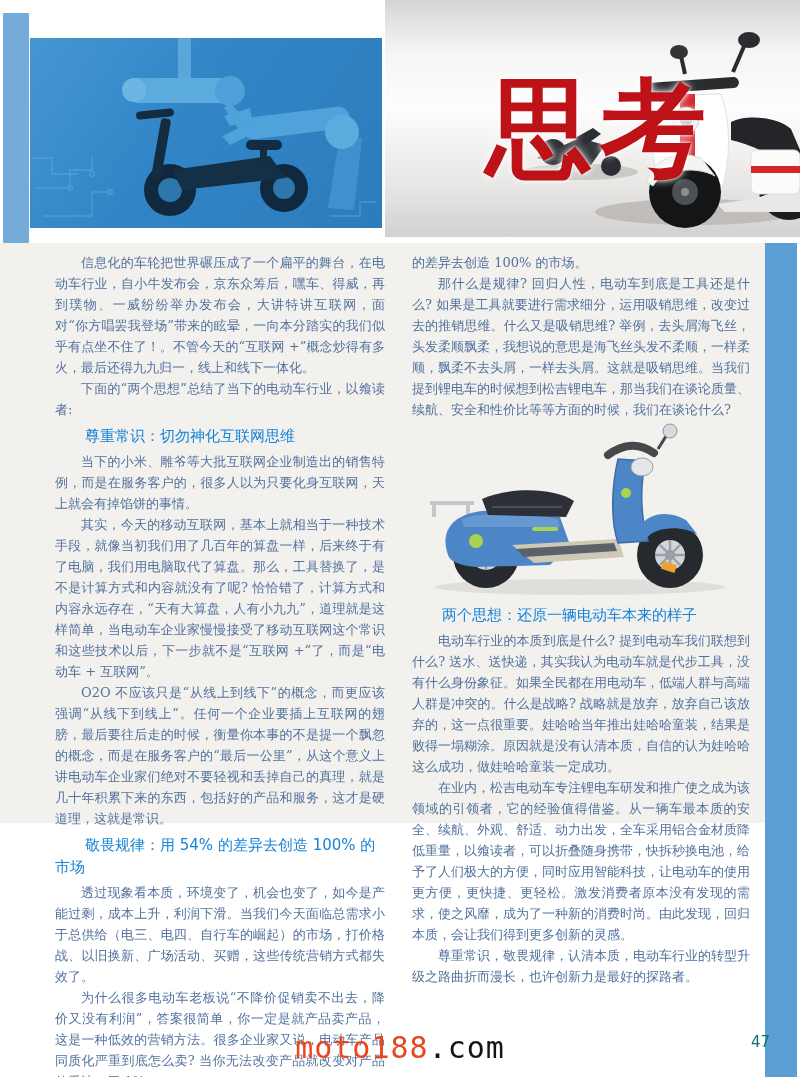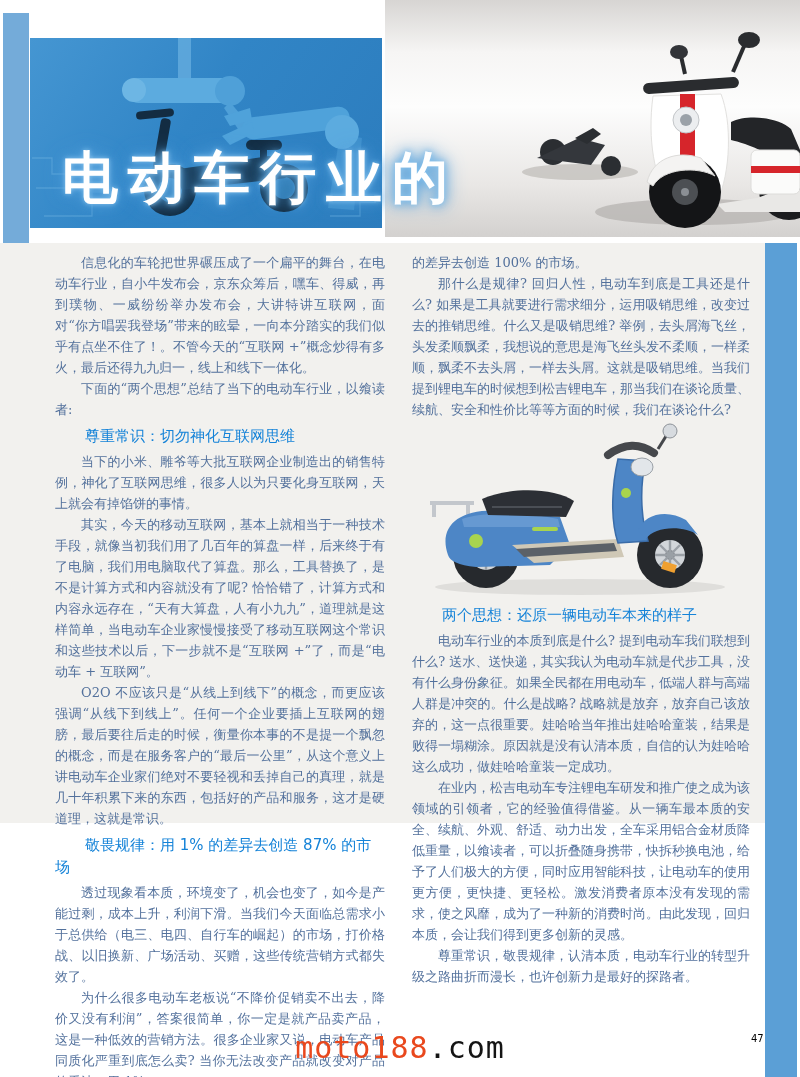--- a/index.html
+++ b/index.html
@@ -31,21 +31,21 @@
          text-align:justify;text-indent:2em;font-family:"DejaVu Serif",serif;}
   .col p.noindent{text-indent:0;}
   .col h3{margin:5px 0 4px;font-size:15px;line-height:22px;font-weight:normal;
           color:var(--heading-blue,#1583d8);text-indent:2em;font-family:"DejaVu Sans",sans-serif;}
   .scooter-figure{margin:3px 0 2px;width:338px;height:176px;position:relative;}
   
   .footer-site{position:absolute;left:50%;top:1030px;transform:translateX(-50%);
                font-family:"DejaVu Sans Mono",monospace;font-weight:normal;font-size:30px;letter-spacing:1px;text-align:right;}
   .site-a{color:var(--footer-orange,#e9481d);}
   .site-b{color:#141414;}
-  .page-num{position:absolute;left:751px;top:1033px;font-size:10px;color:#000000;
+  .page-num{position:absolute;left:751px;top:1033px;font-size:15px;color:#0f766e;
             font-family:"DejaVu Sans",sans-serif;}
   svg{display:block;}
 </style>
 </head>
 <body>
 
 <div class="page">
 
   <div class="left-stripe"></div>
 
@@ -121,32 +121,32 @@
         <line x1="300" y1="74" x2="296" y2="56" stroke="#2a2c2f" stroke-width="4"></line>
         <ellipse cx="294" cy="52" rx="9" ry="7" fill="#323438"></ellipse>
         <circle cx="300" cy="192" r="36" fill="#141517"></circle>
         <circle cx="300" cy="192" r="13" fill="#4c4f53"></circle>
         <circle cx="300" cy="192" r="4" fill="#8b8f94"></circle>
         <path d="M262 182 C268 158 292 150 316 158 L330 176 C312 166 278 168 268 186 Z" fill="#f4f3f2" stroke="#dcdbd9"></path>
       </g>
     </svg>
   </div>
 
-  <h1 class="title-main">电动车行业的</h1>
+  <div class="title-accent">思考</div>
 
   <div class="content">
 
     <div class="col col-left">
       <p>信息化的车轮把世界碾压成了一个扁平的舞台，在电动车行业，自小牛发布会，京东众筹后，嘿车、得威，再到璞物、一威纷纷举办发布会，大讲特讲互联网，面对“你方唱罢我登场”带来的眩晕，一向本分踏实的我们似乎有点坐不住了！。不管今天的“互联网 +”概念炒得有多火，最后还得九九归一，线上和线下一体化。</p>
       <p>下面的“两个思想”总结了当下的电动车行业，以飨读者:</p>
       <h3>尊重常识：切勿神化互联网思维</h3>
-      <p>当下的小米、雕爷等大批互联网企业制造出的销售特例，神化了互联网思维，很多人以为只要化身互联网，天上就会有掉馅饼的事情。</p>
+      <p>当下的小米、雕爷等大批互联网企业制造出的销售特例，而是在服务客户的，很多人以为只要化身互联网，天上就会有掉馅饼的事情。</p>
       <p>其实，今天的移动互联网，基本上就相当于一种技术手段，就像当初我们用了几百年的算盘一样，后来终于有了电脑，我们用电脑取代了算盘。那么，工具替换了，是不是计算方式和内容就没有了呢? 恰恰错了，计算方式和内容永远存在，“天有大算盘，人有小九九”，道理就是这样简单，当电动车企业家慢慢接受了移动互联网这个常识和这些技术以后，下一步就不是“互联网 +”了，而是“电动车 + 互联网”。</p>
       <p>O2O 不应该只是“从线上到线下”的概念，而更应该强调“从线下到线上”。任何一个企业要插上互联网的翅膀，最后要往后走的时候，衡量你本事的不是提一个飘忽的概念，而是在服务客户的“最后一公里”，从这个意义上讲电动车企业家们绝对不要轻视和丢掉自己的真理，就是几十年积累下来的东西，包括好的产品和服务，这才是硬道理，这就是常识。</p>
-      <h3>敬畏规律：用 1% 的差异去创造 87% 的市场</h3>
+      <h3>敬畏规律：用 54% 的差异去创造 100% 的市场</h3>
       <p>透过现象看本质，环境变了，机会也变了，如今是产能过剩，成本上升，利润下滑。当我们今天面临总需求小于总供给（电三、电四、自行车的崛起）的市场，打价格战、以旧换新、广场活动、买赠，这些传统营销方式都失效了。</p>
       <p>为什么很多电动车老板说“不降价促销卖不出去，降价又没有利润”，答案很简单，你一定是就产品卖产品，这是一种低效的营销方法。很多企业家又说，电动车产品同质化严重到底怎么卖? 当你无法改变产品就改变对产品的看法，用 1%</p>
     </div>
 
     <div class="col col-right">
       <p class="noindent">的差异去创造 100% 的市场。</p>
       <p>那什么是规律? 回归人性，电动车到底是工具还是什么? 如果是工具就要进行需求细分，运用吸销思维，改变过去的推销思维。什么又是吸销思维? 举例，去头屑海飞丝，头发柔顺飘柔，我想说的意思是海飞丝头发不柔顺，一样柔顺，飘柔不去头屑，一样去头屑。这就是吸销思维。当我们提到锂电车的时候想到松吉锂电车，那当我们在谈论质量、续航、安全和性价比等等方面的时候，我们在谈论什么?</p>
 
       <figure class="scooter-figure" style="margin-left:0;margin-right:0;">
         <svg width="338" height="176" viewBox="0 0 338 176">

